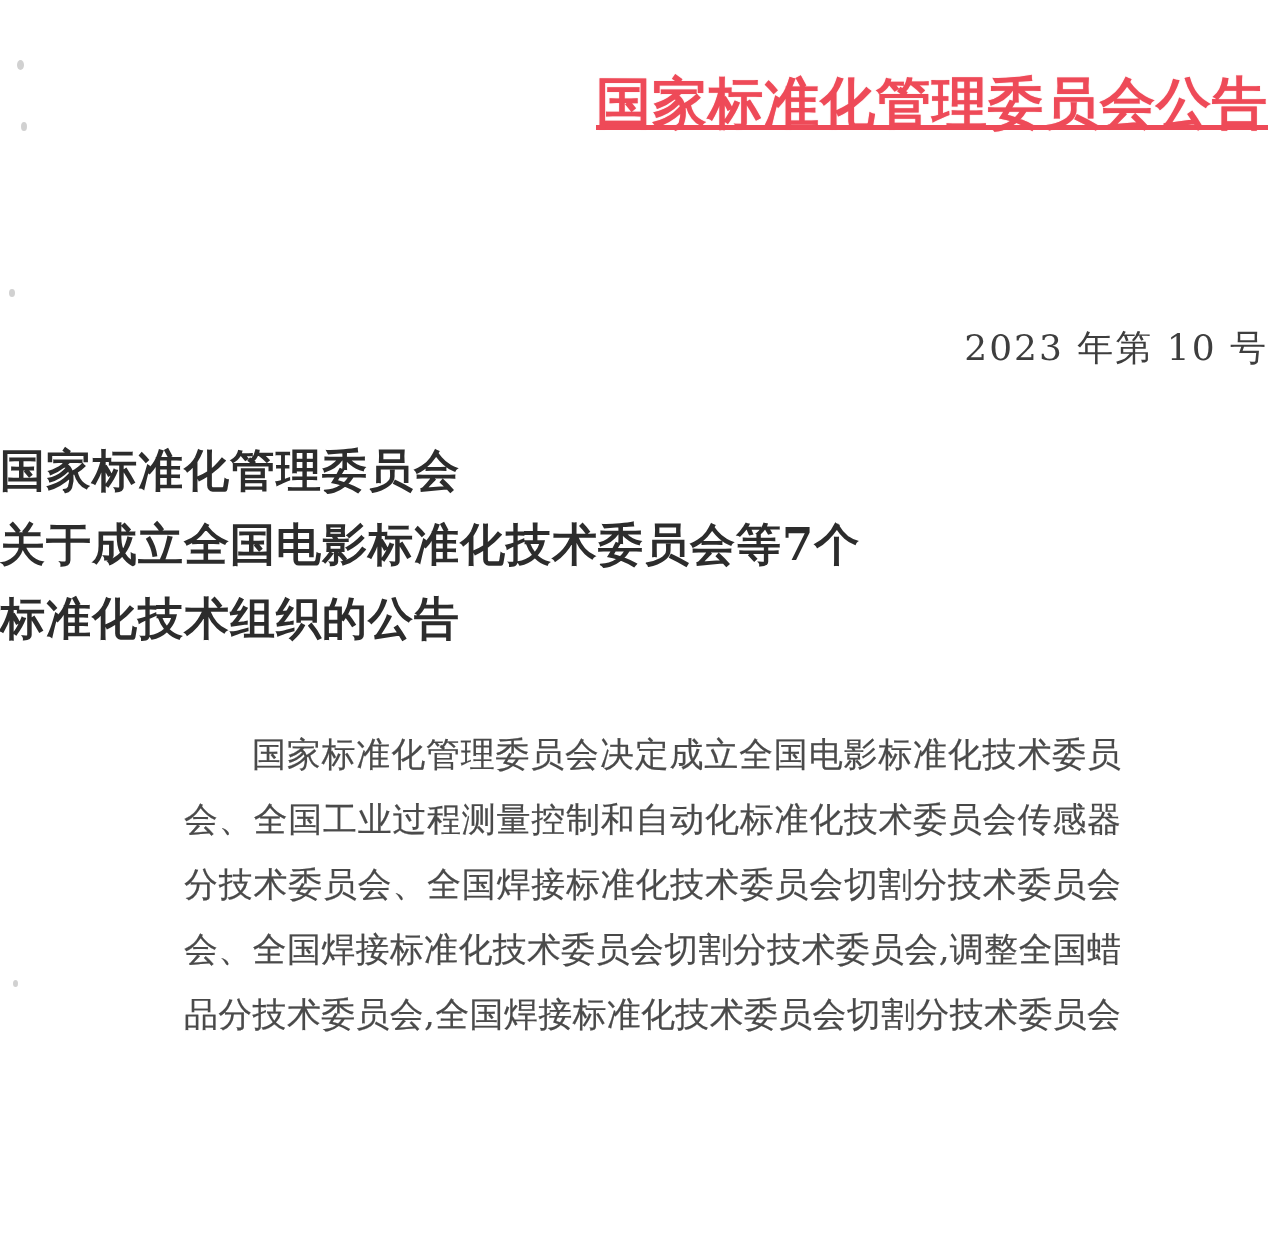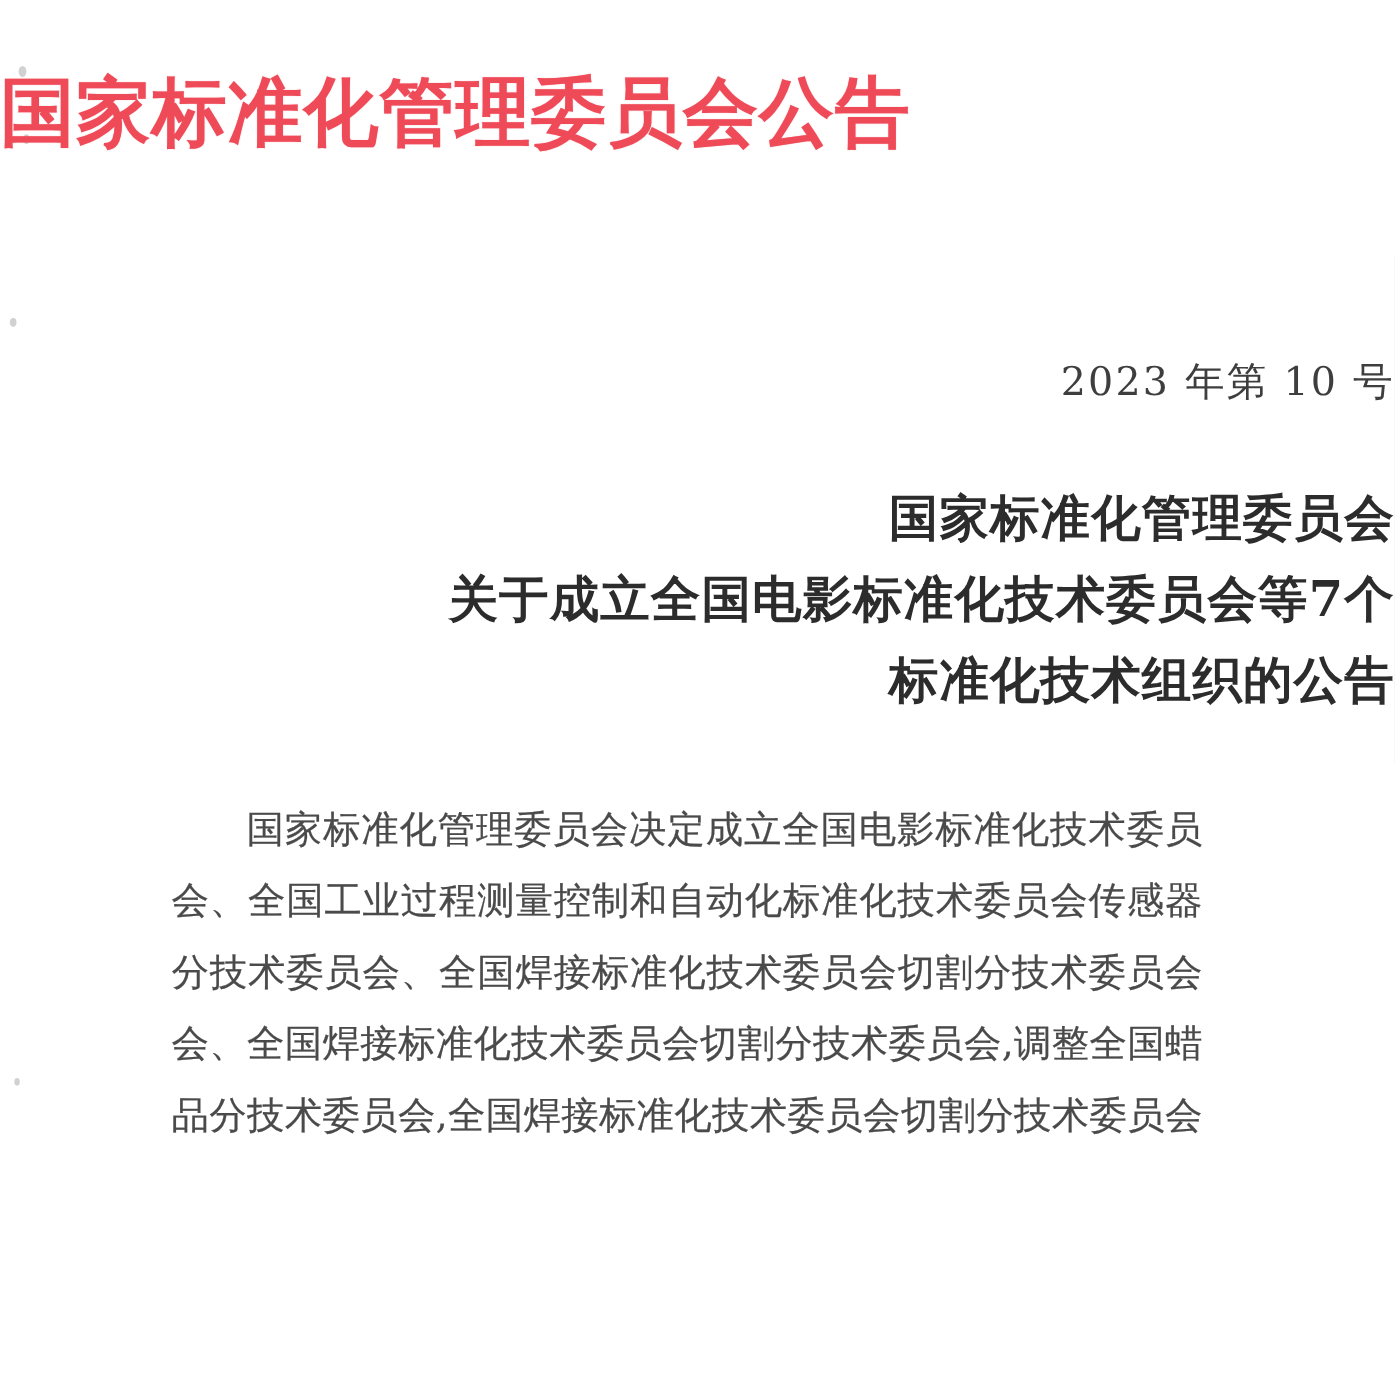--- a/index.html
+++ b/index.html
@@ -16,58 +16,59 @@
     background: var(--page-background, #ffffff);
     overflow: hidden;
     font-family: "DejaVu Serif", "Liberation Serif", serif;
   }
   .masthead {
     position: absolute;
     top: 50px;
     left: 0;
     width: 100%;
     line-height: 105px;
-    text-align: left;
-    font-size: 68px;
+    text-align: right;
+    font-size: 55px;
     font-weight: bold;
     letter-spacing: 1px;
     color: var(--masthead-red, #ee4a58);
     text-shadow: 0 0 1px rgba(238, 74, 88, 0.55);
     white-space: nowrap;
+    text-decoration: underline;
   }
   .issue-number {
     position: absolute;
     top: 320px;
     left: 0;
     width: 100%;
     line-height: 56px;
     text-align: right;
     font-size: 36px;
     letter-spacing: 2px;
     color: var(--date-ink, #3e3e3e);
   }
   .doc-title {
     position: absolute;
     top: 434px;
     left: 0;
     width: 100%;
-    text-align: right;
+    text-align: left;
     font-size: 45px;
     font-weight: bold;
     line-height: 74px;
     letter-spacing: 1px;
     color: var(--title-ink, #2c2c2c);
   }
   .doc-title .t-line {
     white-space: nowrap;
   }
   .body-text {
     position: absolute;
     top: 722px;
-    left: 156px;
+    left: 184px;
     width: 937px;
     font-size: 34px;
     color: var(--body-ink, #4a4a4a);
     -webkit-text-stroke: 0.2px var(--body-ink, #4a4a4a);
   }
   .body-line {
     height: 65px;
     line-height: 65px;
     text-align: justify;
     text-align-last: justify;

